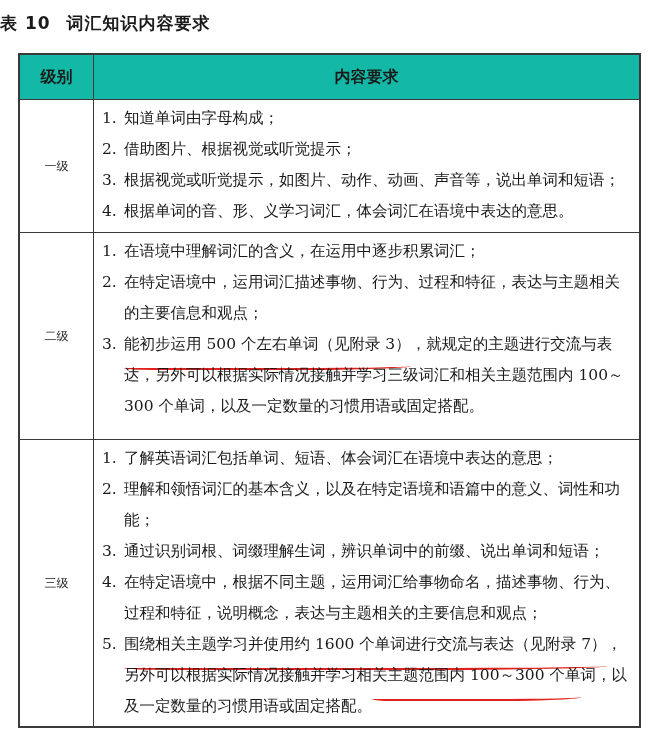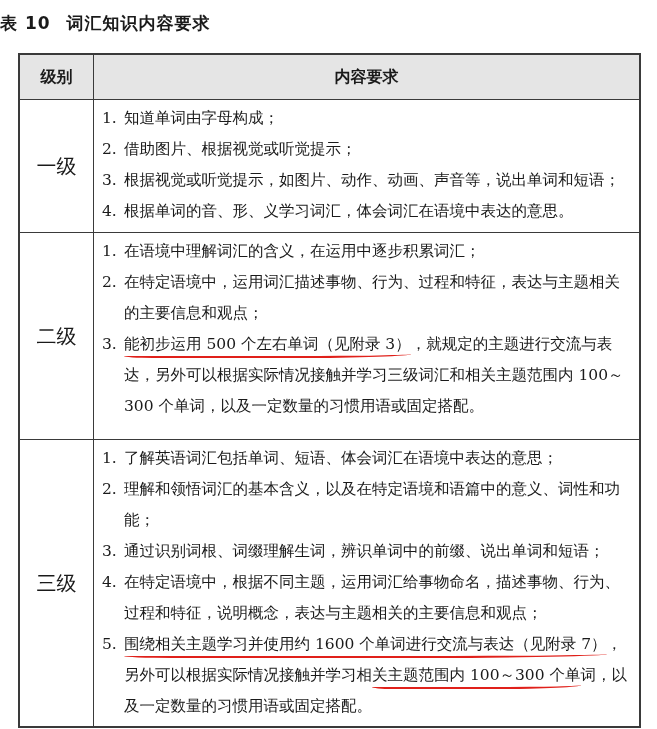--- a/index.html
+++ b/index.html
@@ -5,27 +5,27 @@
   html, body { margin:0; padding:0; background:#ffffff; }
   body { width:657px; height:729px; position:relative; overflow:hidden;
          font-family:"DejaVu Serif", "Liberation Serif", serif; color:#1a1a1a; }
   .title { position:absolute; top:12px; left:0; width:657px; text-align:left;
            font-family:"DejaVu Sans", "Liberation Sans", sans-serif; font-weight:bold;
            font-size:17px; letter-spacing:1px; }
   .title .num { margin-right:16px; }
   table { position:absolute; left:18px; top:53px; width:623px; border-collapse:collapse;
           border:2px solid #3a3a3a; }
   th, td { border:1px solid #3a3a3a; }
-  th { background:#e5e5e5; height:42px; font-family:"DejaVu Sans","Liberation Sans",sans-serif;
+  th { background:#14b8a6; height:42px; font-family:"DejaVu Sans","Liberation Sans",sans-serif;
        font-weight:bold; font-size:16px; }
-  td.level { width:71px; text-align:center; vertical-align:middle; font-size:20px; }
+  td.level { width:71px; text-align:center; vertical-align:middle; font-size:12px; }
   td.content { padding:3px 8px 4px 8px; vertical-align:top; font-size:15.5px; }
   .item { position:relative; padding-left:22px; line-height:31px; }
   .item .n { position:absolute; left:0; top:0; }
-  .ul { border-bottom:2px solid #e0201a; padding-bottom:3px; border-radius:0 0 40% 10%/0 0 4px 2px; }
+  .ul { border-bottom:2px solid #e0201a; padding-bottom:15px; border-radius:0 0 40% 10%/0 0 4px 2px; }
 </style>
 </head>
 <body>
 
 <div class="title">
   <span class="num">表 10</span><span>词汇知识内容要求</span>
 </div>
 
 <table>
   <thead>

